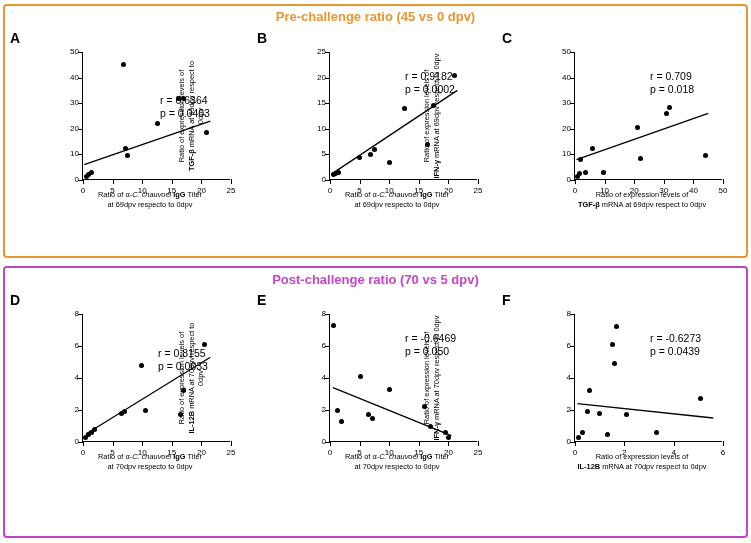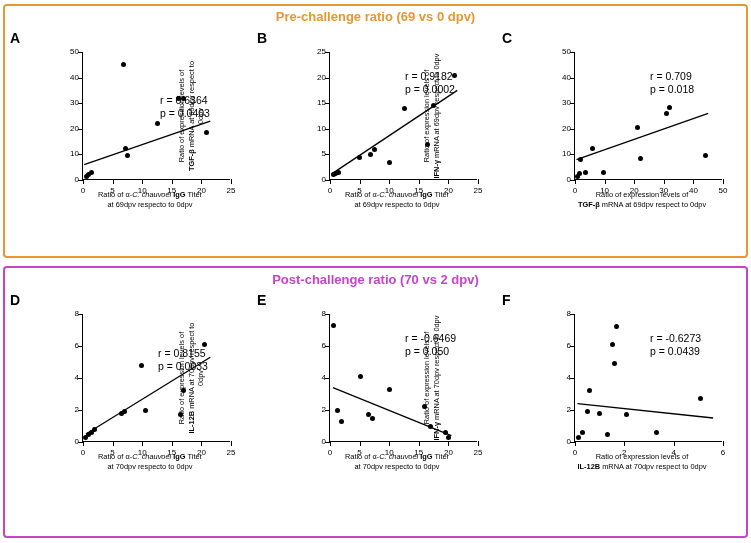--- a/index.html
+++ b/index.html
@@ -116,22 +116,22 @@
     position:absolute;
     left:0;top:0;
     overflow:visible;
   }
 </style>
 </head>
 <body>
 
 <div class="panel-box" id="pre-box"></div>
 <div class="panel-box" id="post-box"></div>
-<div class="group-title" id="pre-title">Pre-challenge ratio (69 vs 0 dpv)</div>
-<div class="group-title" id="post-title">Post-challenge ratio (70 vs 2 dpv)</div>
+<div class="group-title" id="pre-title">Pre-challenge ratio (45 vs 0 dpv)</div>
+<div class="group-title" id="post-title">Post-challenge ratio (70 vs 5 dpv)</div>
 
 <div id="charts-root">
     <div class="chart" style="left: 8px; top: 30px;">
       <div class="letter">A</div>
       <div class="plot">
         <div class="tick-x" style="left: 0px;"></div>
         <div class="tlab-x" style="left: 0px;">0</div>
         <div class="tick-x" style="left: 29.6px;"></div>
         <div class="tlab-x" style="left: 29.6px;">5</div>
         <div class="tick-x" style="left: 59.2px;"></div>

